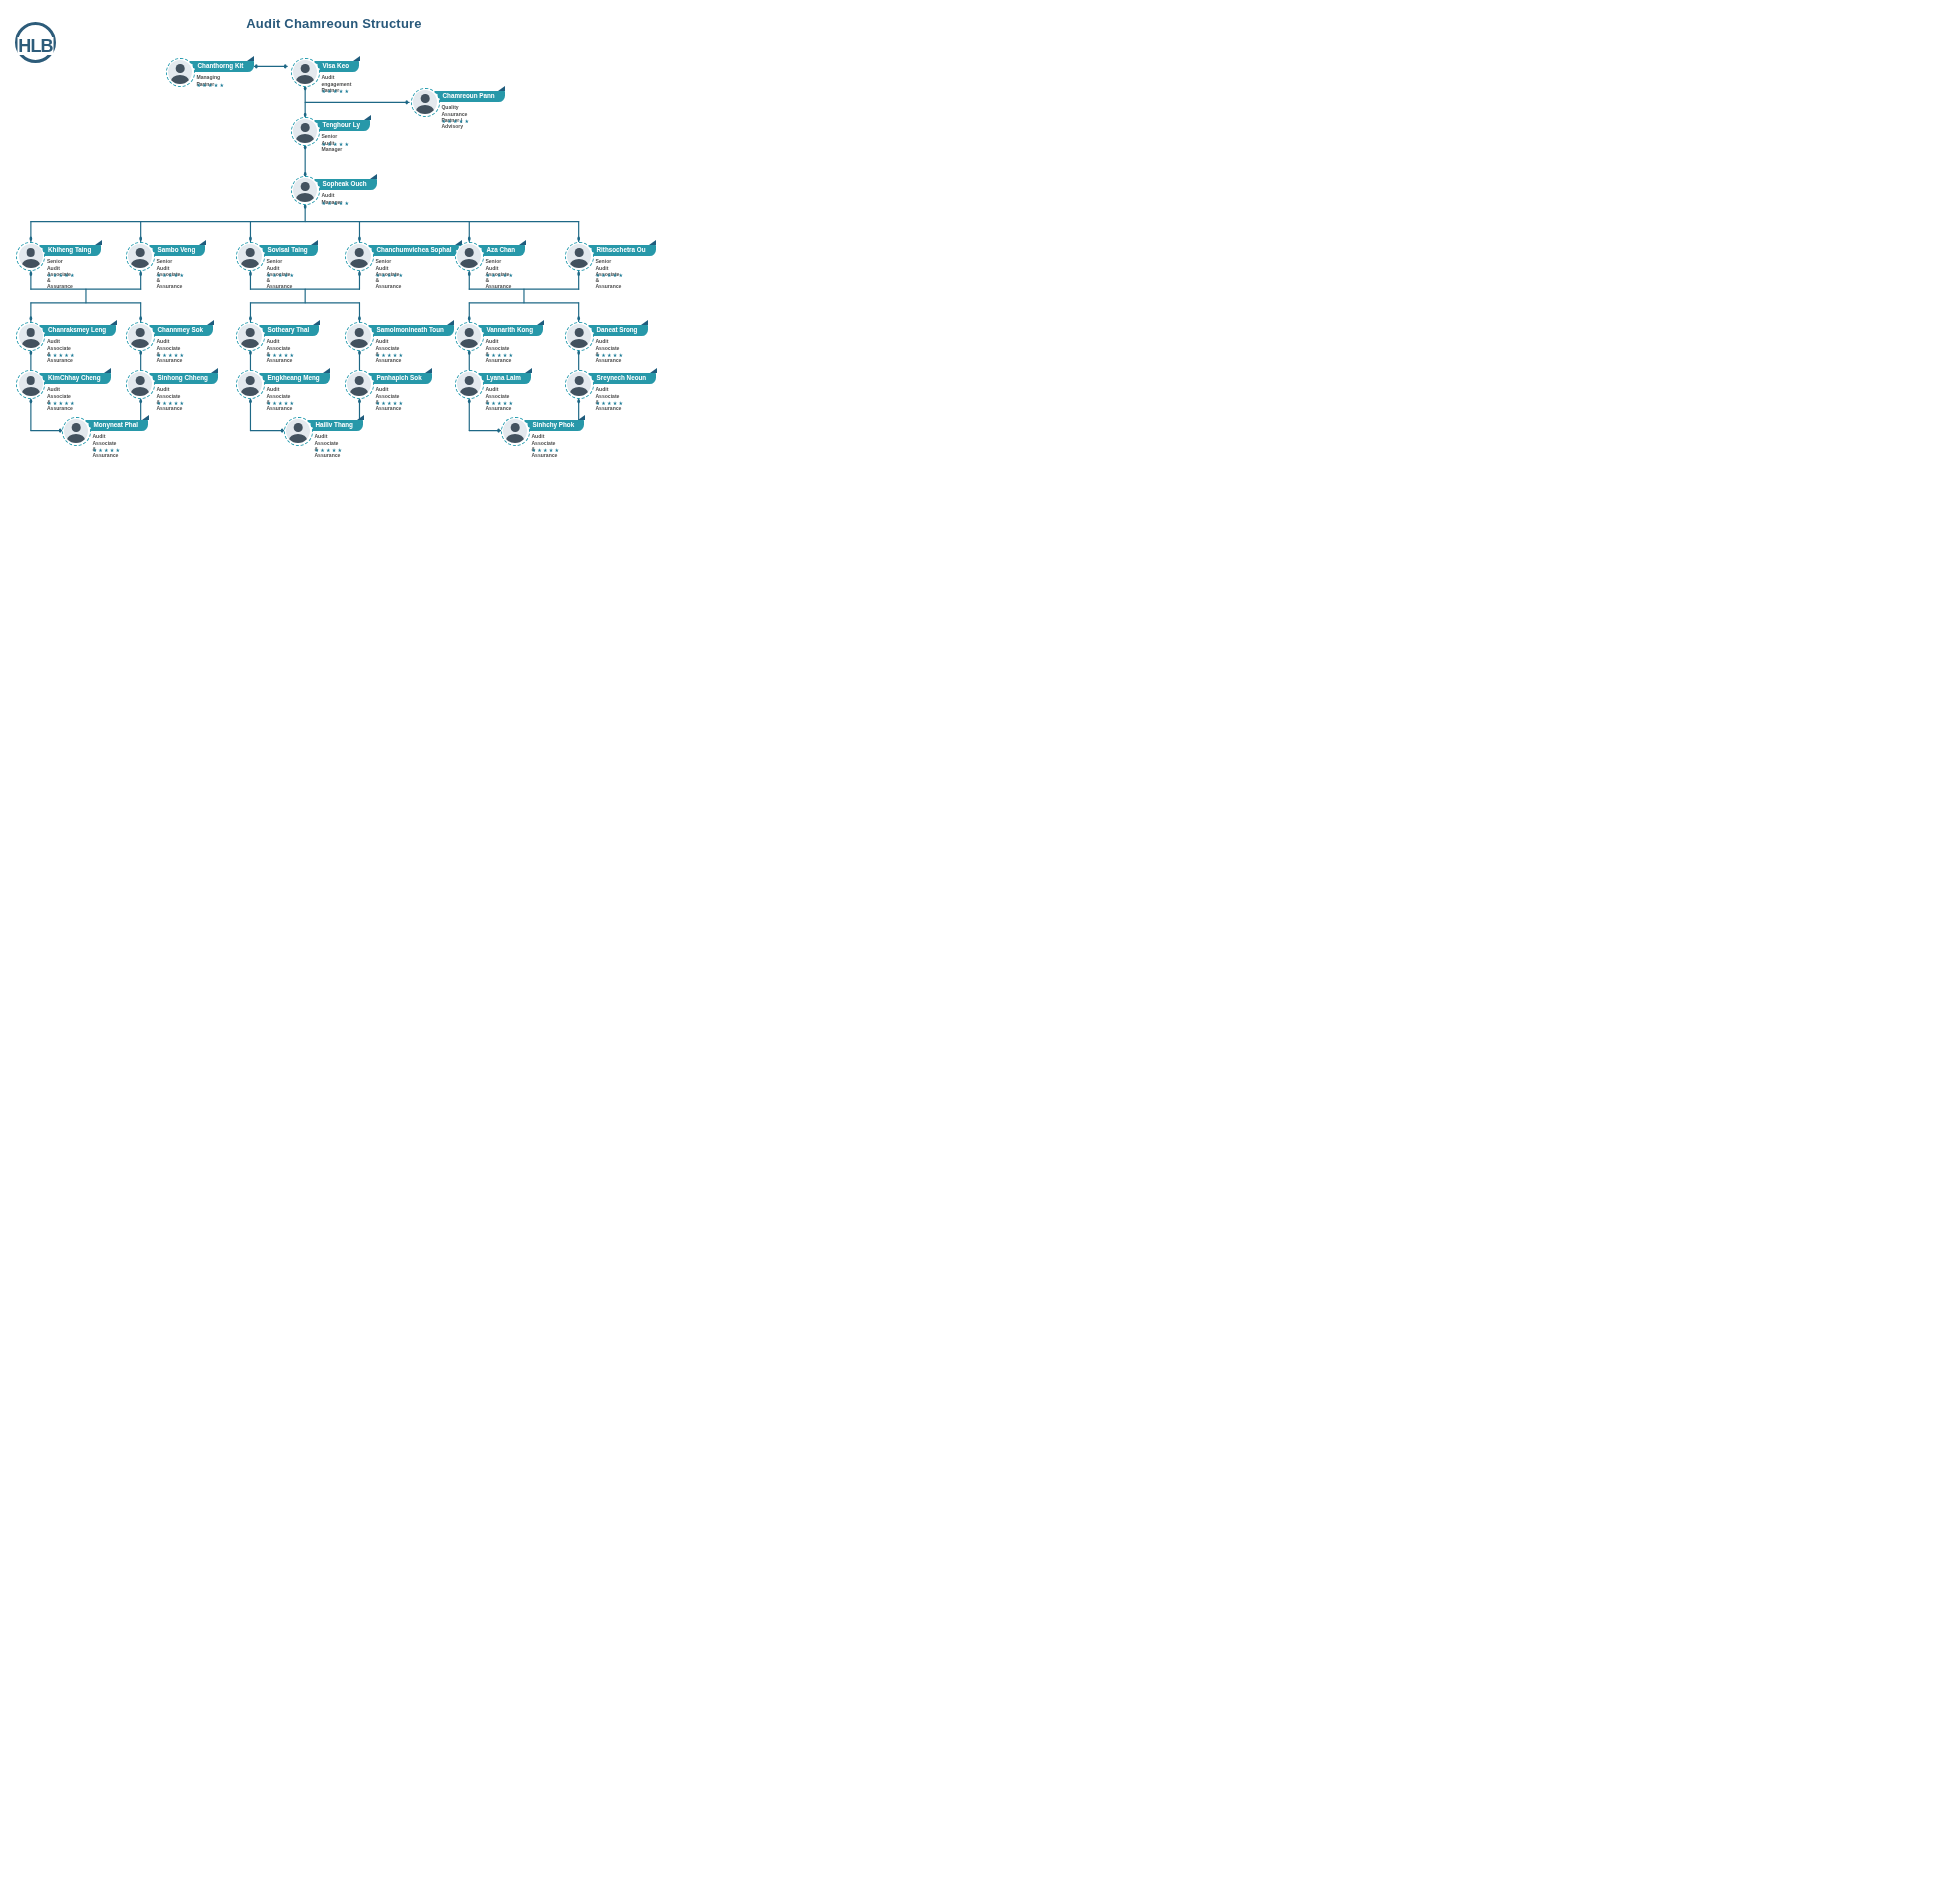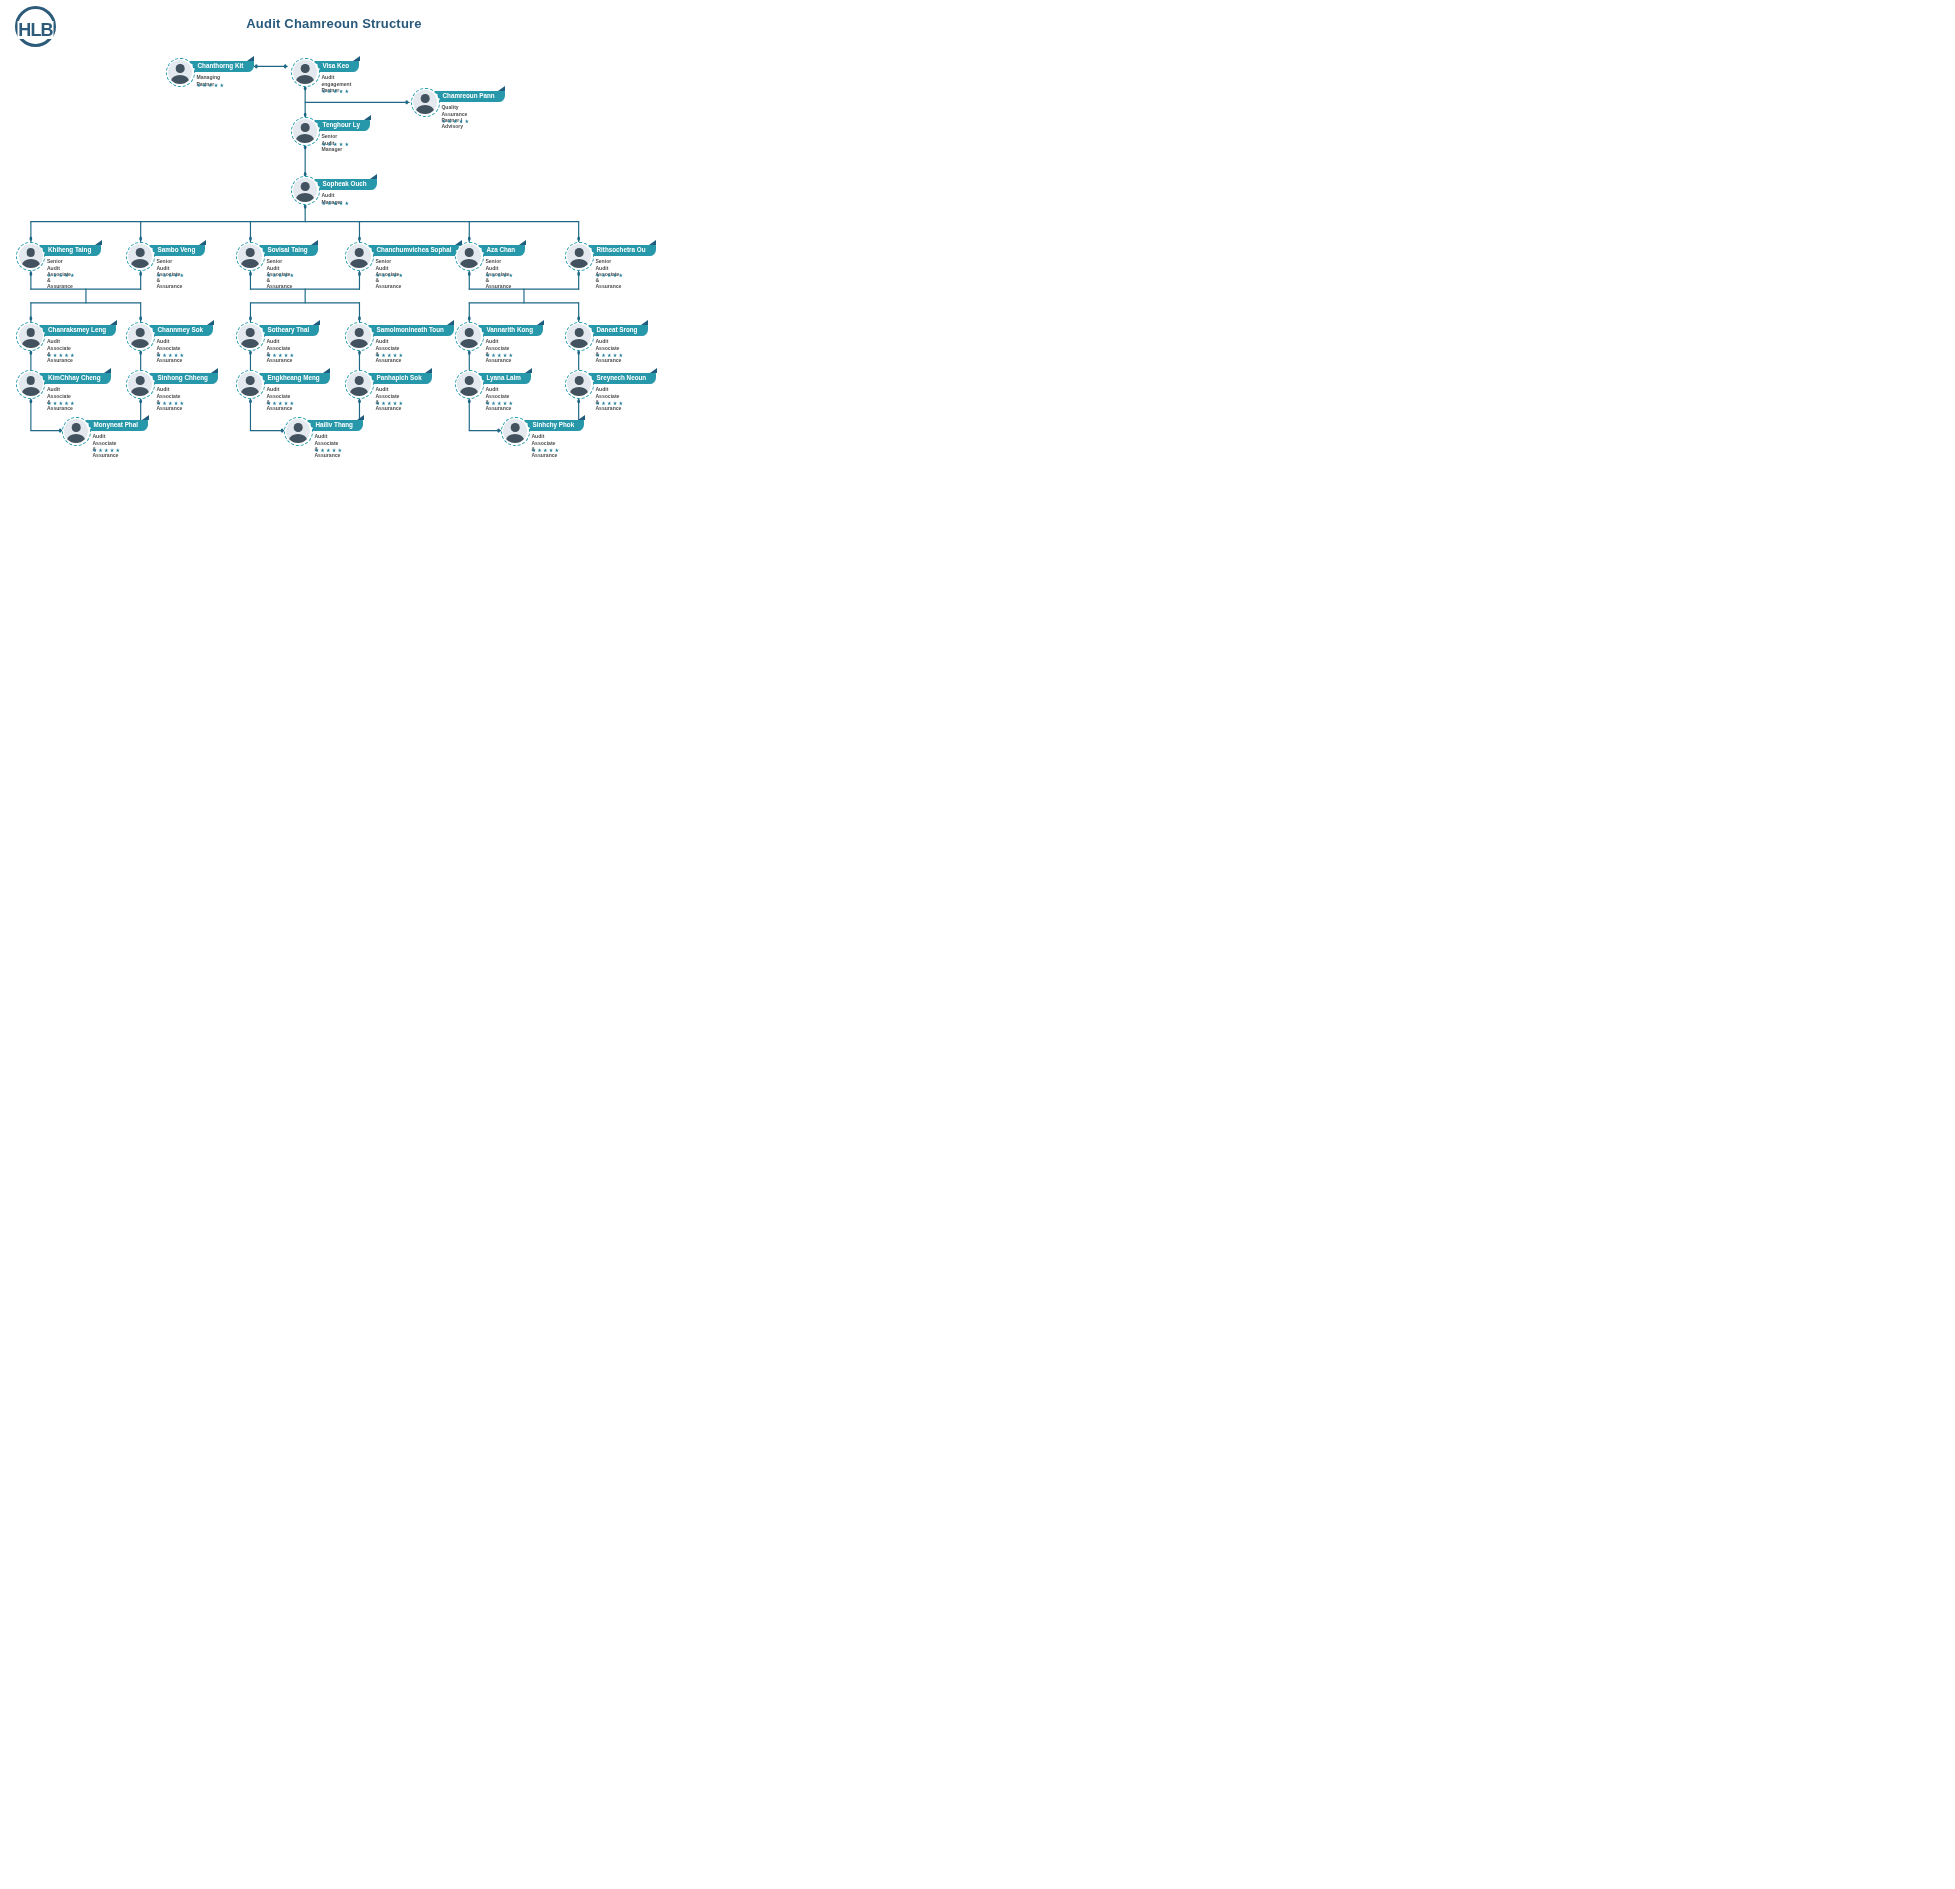--- a/index.html
+++ b/index.html
@@ -5,21 +5,21 @@
   :root{
     --banner:#2798a9; --fold:#1f5c7d; --line:#1e6886; --star:#1e7d98;
     --role:#4f4f4f; --titlec:#29597b; --ring:#1e98ac; --sil:#43525f;
   }
   html,body{margin:0;padding:0;background:#fff;}
   #stage{position:relative;width:658px;height:472px;background:#fff;
          font-family:"Liberation Sans",sans-serif;overflow:hidden;}
   #wires{position:absolute;left:0;top:0;width:658px;height:472px;z-index:0;}
   .title{position:absolute;left:334px;top:15.6px;transform:translateX(-50%);
          font-size:13px;font-weight:bold;color:var(--titlec);letter-spacing:0.2px;z-index:5;white-space:nowrap;}
-  .logo{position:absolute;left:15px;top:6px;width:41px;height:41px;box-sizing:border-box;
+  .logo{position:absolute;left:15px;top:22px;width:41px;height:41px;box-sizing:border-box;
         border:3.1px solid #2d5c7a;border-radius:50%;z-index:5;}
   .logo-text{position:absolute;left:50%;top:11.7px;transform:translateX(-50%);
         font-size:18px;font-weight:bold;color:#2d5c7a;background:#fff;line-height:1;
         padding:0 1.2px;letter-spacing:-0.8px;}
   .card{position:absolute;z-index:2;}
   .ribbon{position:absolute;left:-5.5px;top:-11px;height:10.6px;line-height:10.6px;
         background:var(--banner);color:#fff;font-weight:bold;font-size:6.3px;
         padding:0 10.2px 0 23px;border-radius:3.1px 0.8px 6.3px 3.1px;white-space:nowrap;z-index:1;}
   .fold{position:absolute;right:-0.4px;top:-5.1px;width:0;height:0;
         border-left:7.8px solid transparent;border-bottom:5.5px solid var(--fold);}

